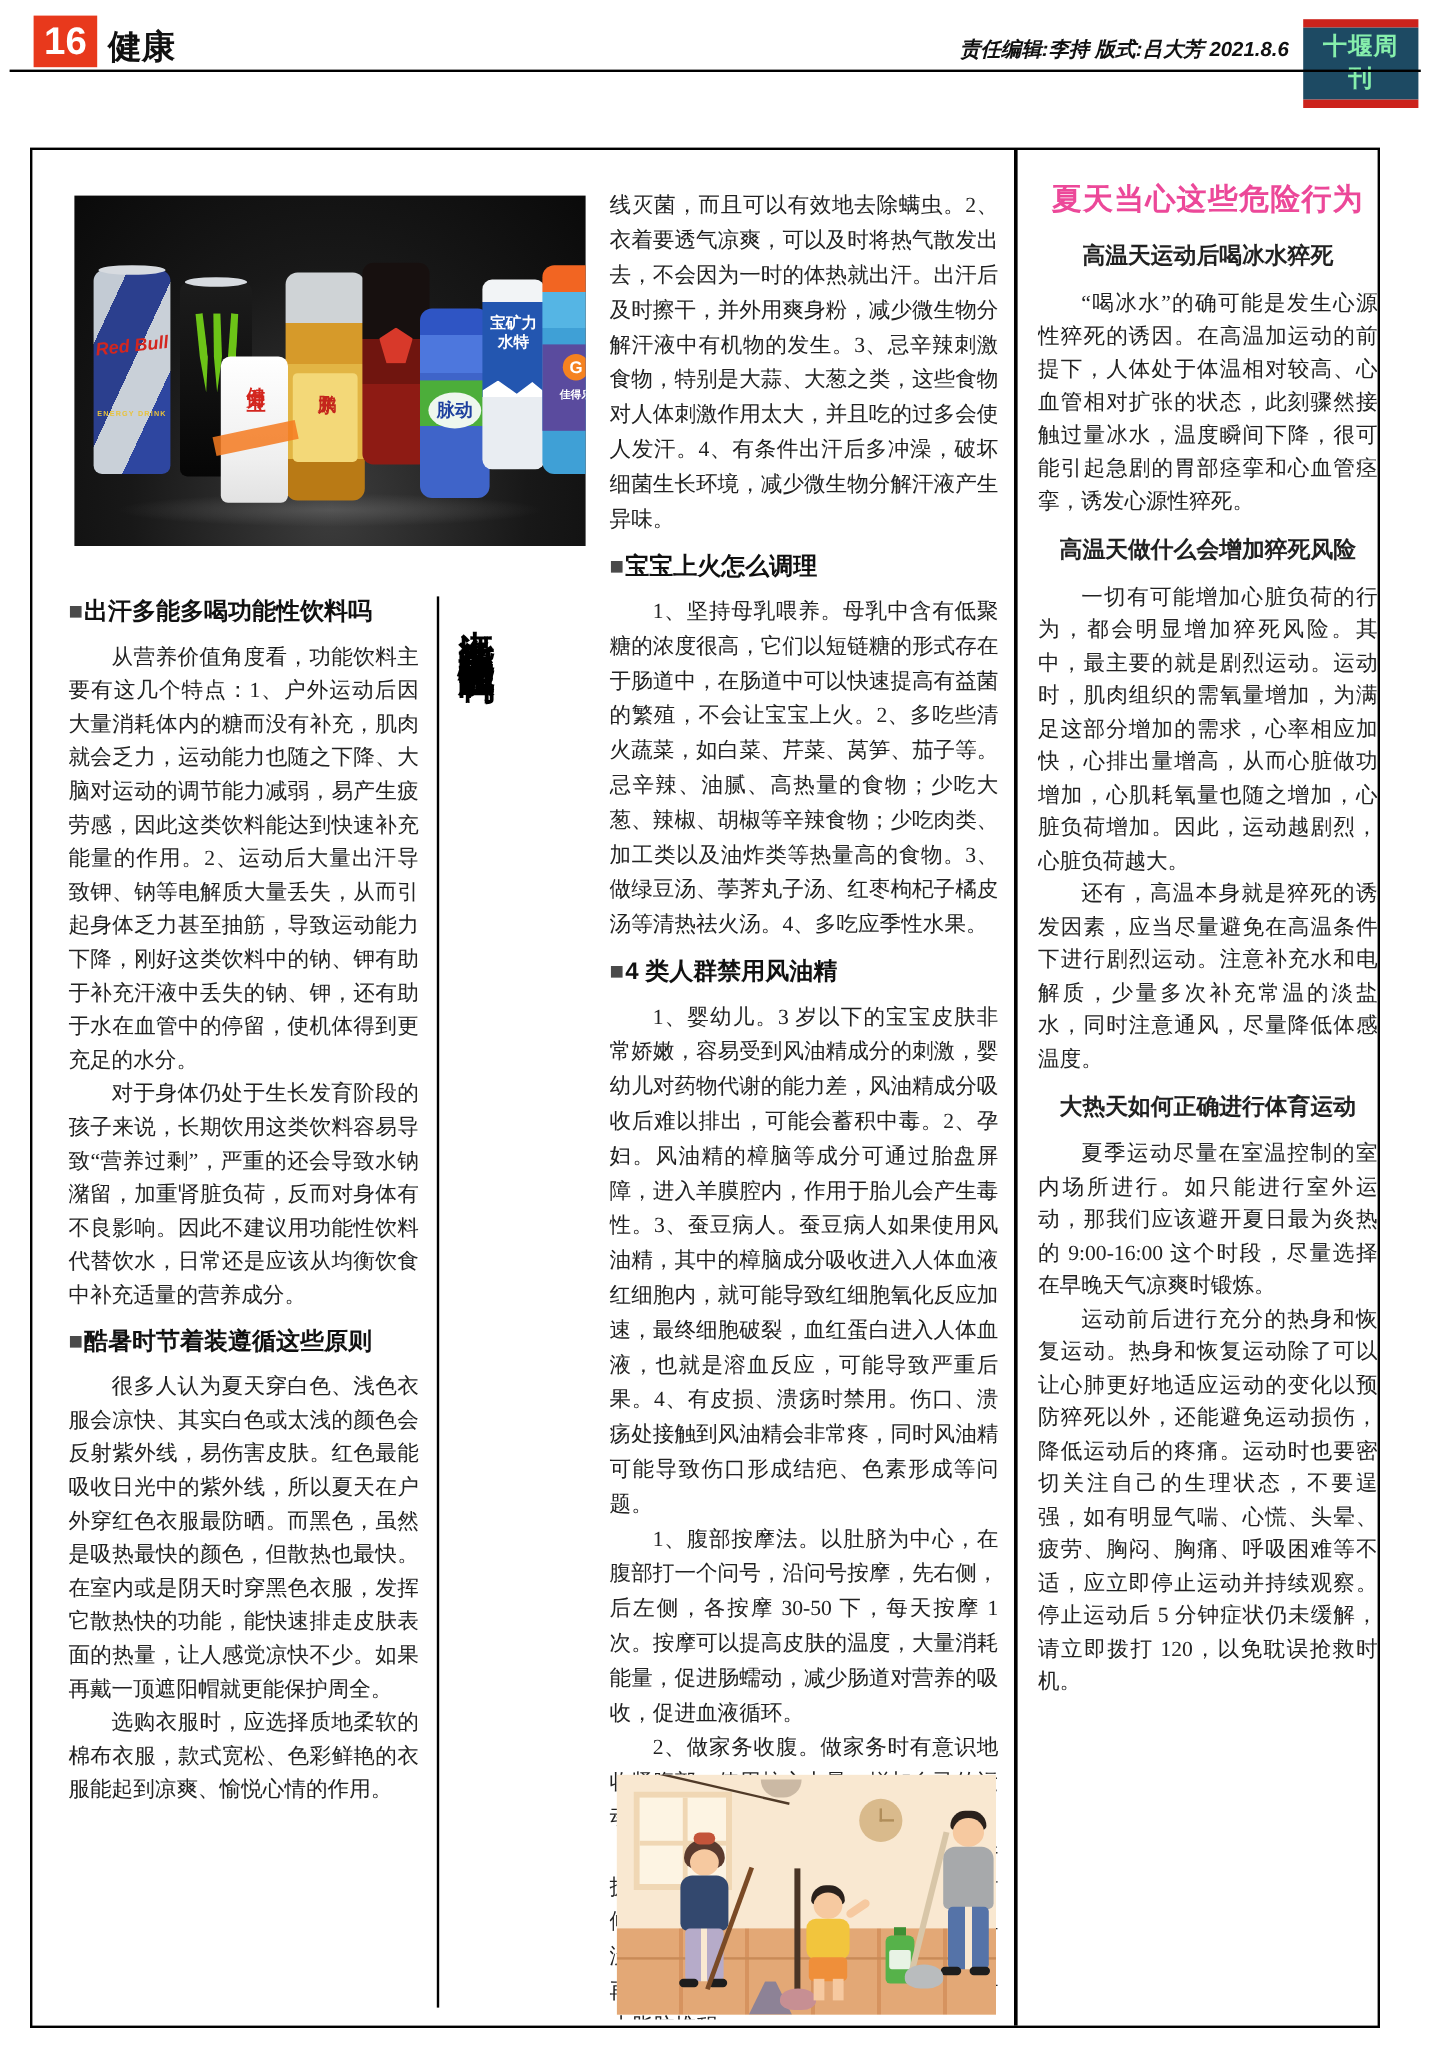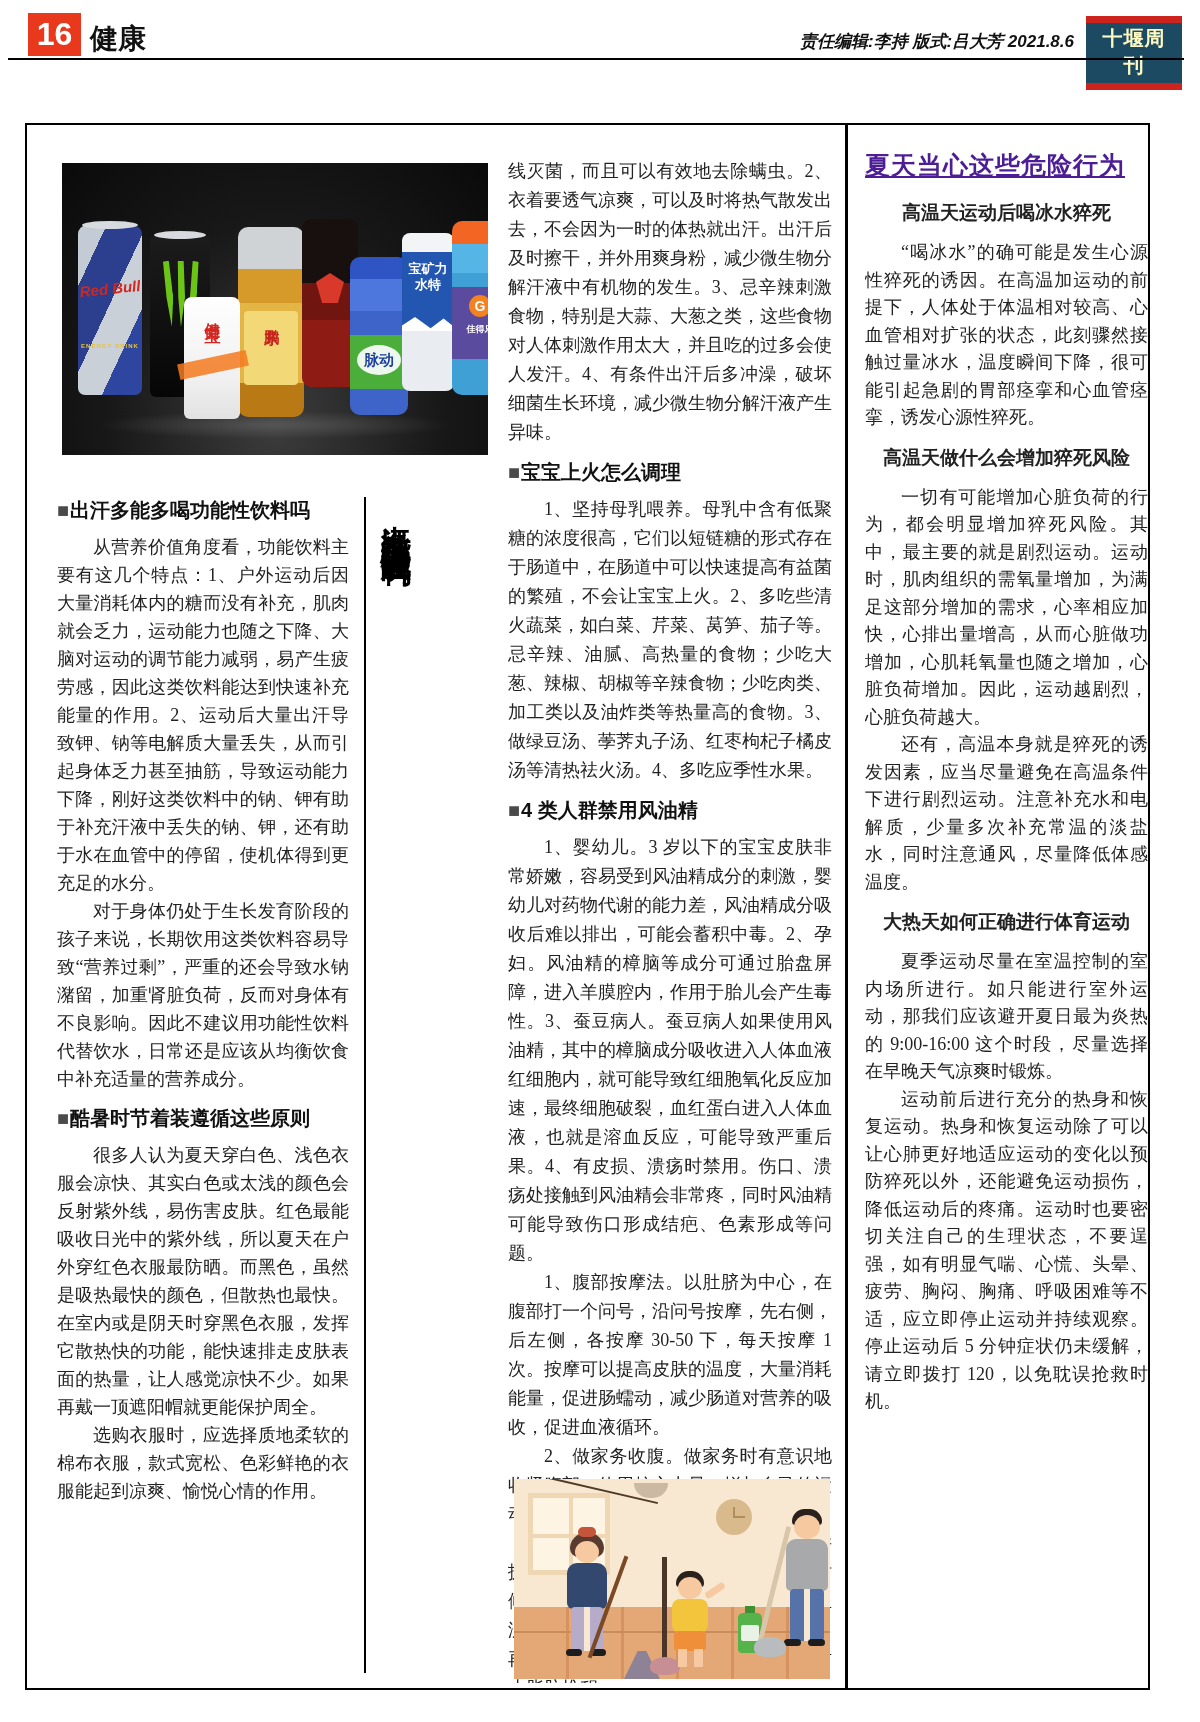--- a/index.html
+++ b/index.html
@@ -7,21 +7,21 @@
         font-family:"Liberation Serif","DejaVu Serif",serif;color:#222;}
 
   
   .hdr-pagenum{position:absolute;left:28px;top:13px;width:53px;height:43px;background:#e8391c;
 making    border-radius:7px;color:#fff;display:flex;align-items:center;justify-content:center;
     font:bold 32px "Liberation Sans",sans-serif;}
   .hdr-section{position:absolute;left:90px;top:20px;font:bold 28px "Liberation Sans",sans-serif;color:#111;}
   .hdr-editors{position:absolute;right:126px;top:30px;font:italic bold 17px "Liberation Sans",sans-serif;color:#111;}
   .masthead{position:absolute;left:1086px;top:16px;width:96px;}
   .masthead .bar{height:7px;background:#cc231c;}
-  .masthead .name{background:#1d4a63;color:#fef9c3;text-align:center;padding:2px 12px 4px;
+  .masthead .name{background:#1d4a63;color:#86efac;text-align:center;padding:2px 12px 4px;
     font:bold 20px "Liberation Serif",serif;letter-spacing:1px;}
   .hdr-rule{position:absolute;left:8px;top:58px;width:1176px;height:2px;background:#000;}
 
   
   .frame{position:absolute;left:25px;top:123px;width:1121px;height:1563px;border:2px solid #000;}
 
   
   .photo{position:absolute;left:35px;top:38px;width:426px;height:292px;overflow:hidden;
     background:radial-gradient(ellipse at 50% 88%,#3d3d3d 0%,#181818 55%,#0a0a0a 100%);}
   .photo-shadow{position:absolute;bottom:16px;left:8%;width:84%;height:28px;
@@ -48,21 +48,21 @@
     background:linear-gradient(180deg,#cfd3d6 0 22%,#d69a2a 22% 40%,#e2b544 40% 82%,#b97a15 82%);}
   .dp-label{position:absolute;left:6px;top:84px;width:54px;height:74px;background:#f3d878;border-radius:4px;}
   .dp-name{position:absolute;left:50%;top:6px;transform:translateX(-50%);writing-mode:vertical-rl;
     color:#c4251c;font:bold 15px "Liberation Sans",sans-serif;}
   .lion{left:240px;top:56px;width:56px;height:168px;border-radius:9px;
     background:linear-gradient(180deg,#17100f 0 38%,#70150f 38% 60%,#8e1b14 60%);}
   .lion-emblem{position:absolute;left:14px;top:54px;width:28px;height:30px;background:#d8392a;
     clip-path:polygon(50% 0,100% 30%,78% 100%,22% 100%,0 30%);}
   .md{left:288px;top:94px;width:58px;height:158px;border-radius:10px;
     background:linear-gradient(180deg,#2f55c4 0 14%,#4d77dd 14% 34%,#3f64c9 34%);}
-  .md-label{position:absolute;left:0;top:78px;width:100%;height:54px;background:#4cae3a;}
+  .md-label{position:absolute;left:0;top:60px;width:100%;height:38px;background:#4cae3a;}
   .md-oval{position:absolute;left:7px;top:10px;width:44px;height:30px;border-radius:50%;background:#eef7ee;
     display:flex;align-items:center;justify-content:center;}
   .md-name{color:#1d3f9e;font:bold 15px "Liberation Sans",sans-serif;}
   .pc{left:340px;top:70px;width:52px;height:158px;border-radius:8px;
     background:linear-gradient(180deg,#f2f4f6 0 12%,#2356b0 12% 62%,#e9edf2 62%);}
   .pc::before{content:"";position:absolute;left:0;top:84px;width:100%;height:14px;background:#fff;
     clip-path:polygon(0 60%,25% 0,55% 80%,80% 10%,100% 70%,100% 100%,0 100%);}
   .pc-name1{position:absolute;top:28px;left:0;right:0;text-align:center;color:#fff;
     font:bold 13px/1.2 "Liberation Sans",sans-serif;}
   .pc-name2{position:absolute;top:44px;left:0;right:0;text-align:center;color:#fff;
@@ -82,22 +82,22 @@
   .col-left{left:30px;top:372px;width:292px;height:1185px;font-size:18px;line-height:28px;}
   .col-mid{left:481px;top:32px;width:324px;height:1526px;font-size:18px;line-height:29px;}
   .col-right{left:838px;top:18px;width:283px;height:1540px;font-size:18px;line-height:27.5px;}
   h3.sec{font:bold 20px/26px "Liberation Sans",sans-serif;color:#111;margin:12px 0 10px;text-align:left;}
   h3.sec:first-child{margin-top:0;}
   .mk{color:#4a4a4a;margin-right:1px;}
   .vrule{position:absolute;left:337px;top:372px;width:2px;height:1176px;background:#000;}
   .vtitle{position:absolute;left:348px;top:376px;height:420px;writing-mode:vertical-rl;
     font:bold 30px "Liberation Serif",serif;letter-spacing:3px;color:#000;}
   .divider-v{position:absolute;left:818px;top:0;width:3px;height:100%;background:#000;}
-  .col-right h2{font:bold 25px "Liberation Serif",serif;font-weight:900;text-align:left;
-    letter-spacing:1px;margin:6px 0 18px;color:#4c1d95;text-decoration:underline;}
+  .col-right h2{font:bold 25px "Liberation Serif",serif;font-weight:900;text-align:center;
+    letter-spacing:1px;margin:6px 0 18px;color:#ec4899;}
   .subhead{font:bold 19px "Liberation Sans",sans-serif;text-align:center;margin:13px 0;}
 
   
   .illus{position:absolute;left:6px;bottom:4px;width:316px;height:200px;background:#f9e8d1;overflow:hidden;}
   .illus .floor{position:absolute;bottom:0;left:0;width:100%;height:72px;
     background:repeating-linear-gradient(90deg,#e3a876 0 52px,#d6935f 52px 55px);}
   .illus .floor-line{position:absolute;bottom:46px;left:0;width:100%;height:2px;background:#c98b57;}
   .win{position:absolute;left:14px;top:14px;width:72px;height:72px;background:#fdf4e3;border:5px solid #f0d7b4;}
   .win::before{content:"";position:absolute;left:50%;top:0;width:4px;height:100%;background:#f0d7b4;}
   .win::after{content:"";position:absolute;top:50%;left:0;width:100%;height:4px;background:#f0d7b4;}

